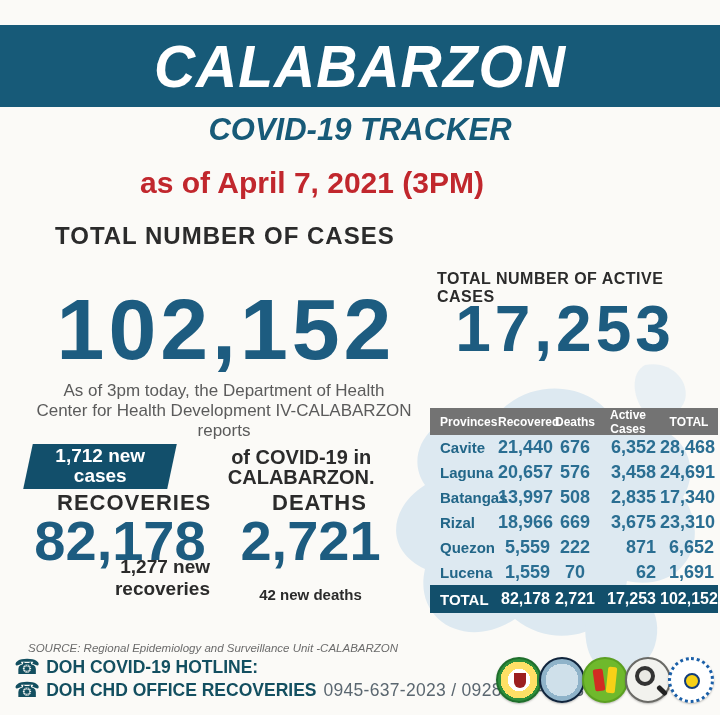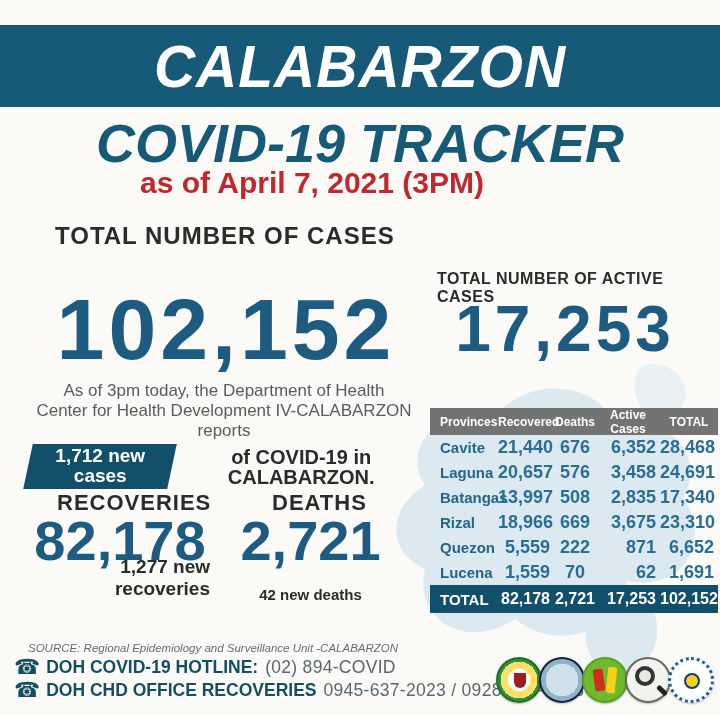--- a/index.html
+++ b/index.html
@@ -19,21 +19,21 @@
     position:absolute; left:0; top:25px; width:720px; height:82px;
     background:#175a78; display:flex; align-items:center; justify-content:center;
     z-index:2;
   }
   .banner-text {
     color:#ffffff; font-weight:bold; font-style:italic; font-size:57px;
     letter-spacing:1px; transform:scaleY(1.05);
   }
   .tracker-title {
     position:absolute; left:0; top:112px; width:720px; text-align:center;
-    color:#175a78; font-weight:bold; font-style:italic; font-size:54px; z-index:2;
+    color:#175a78; font-weight:bold; font-style:italic; font-size:31px; z-index:2;
   }
   .as-of {
     position:absolute; left:0; top:166px; width:624px; text-align:center;
     color:#c1272d; font-weight:bold; font-size:30px; z-index:2;
   }
 
   
   .total-cases-label {
     position:absolute; left:55px; top:222px; font-size:24px; font-weight:bold;
     color:#2b2b2b; letter-spacing:1px; z-index:2;
@@ -235,21 +235,20 @@
 
   <div class="death-label">DEATHS</div>
   <div class="death-value">2,721</div>
   <div class="death-note">42 new deaths</div>
 
   <div class="source">SOURCE: Regional Epidemiology and Surveillance Unit -CALABARZON</div>
 
   <div class="hotline1">
     <span class="phone-ico">☎</span>
     <span class="hl-label">DOH COVID-19 HOTLINE:</span>
-    <span class="hl-value">(02) 894-COVID</span>
   </div>
   <div class="hotline2">
     <span class="phone-ico">☎</span>
     <span class="hl-label">DOH CHD OFFICE RECOVERIES</span>
     <span class="hl-value">0945-637-2023 / 0928-354-4493</span>
   </div>
 
   <div class="logos">
     <div class="logo logo-doh">
         <div class="shield"></div>

